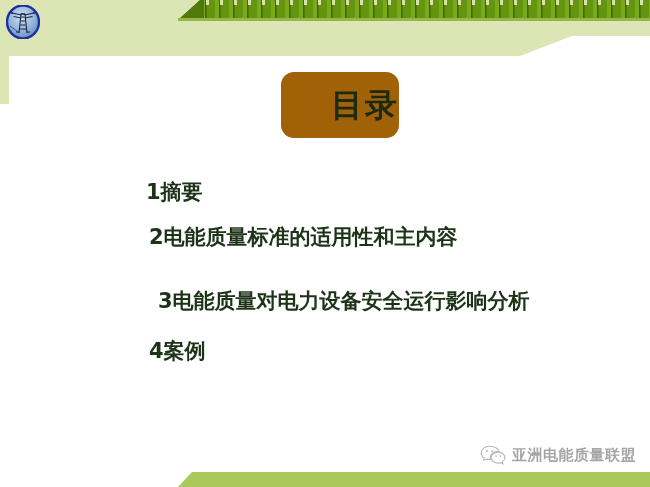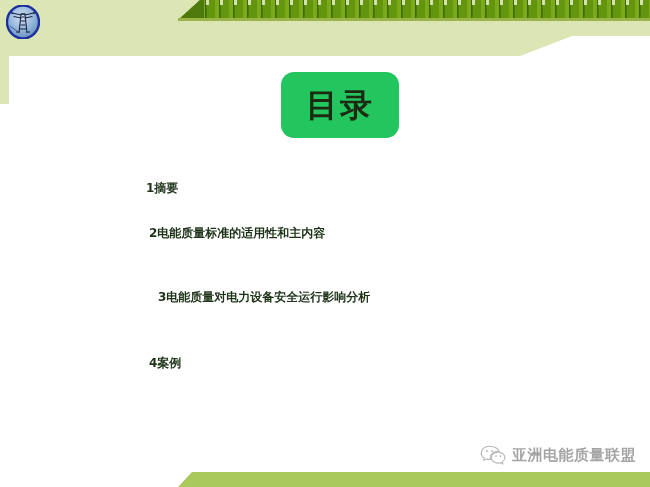--- a/index.html
+++ b/index.html
@@ -95,52 +95,52 @@
     height: 34px;
   }
 
   
   .title-plate {
     position: absolute;
     left: 281px;
     top: 72px;
     width: 118px;
     height: 66px;
-    background: #22c55e;
+    background: #a16207;
     border-radius: 13px;
     display: flex;
     align-items: center;
-    justify-content: center;
+    justify-content: flex-end;
   }
   .title-plate-text {
     font-size: 32px;
     font-weight: bold;
     color: #1b2a10;
     letter-spacing: 2px;
     line-height: 1;
   }
 
   
   .agenda {
     position: absolute;
     left: 146px;
     top: 176px;
     width: 460px;
   }
   .agenda-item {
     color: #1d3318;
-    font-size: 12px;
+    font-size: 21px;
     font-weight: bold;
     line-height: 1;
     white-space: nowrap;
   }
   .agenda-item.i0 { position:absolute; left: 0px;  top: 6px;  }
   .agenda-item.i1 { position:absolute; left: 3px;  top: 51px; }
   .agenda-item.i2 { position:absolute; left: 0px;  top: 115px; margin-left: 12px;}
-  .agenda-item.i3 { position:absolute; left: 3px;  top: 181px; text-align: center;}
+  .agenda-item.i3 { position:absolute; left: 3px;  top: 165px; text-align: center;}
 
   
   .watermark {
     position: absolute;
     right: 14px;
     top: 445px;
     display: flex;
     align-items: center;
     gap: 6px;
     opacity: 0.62;

